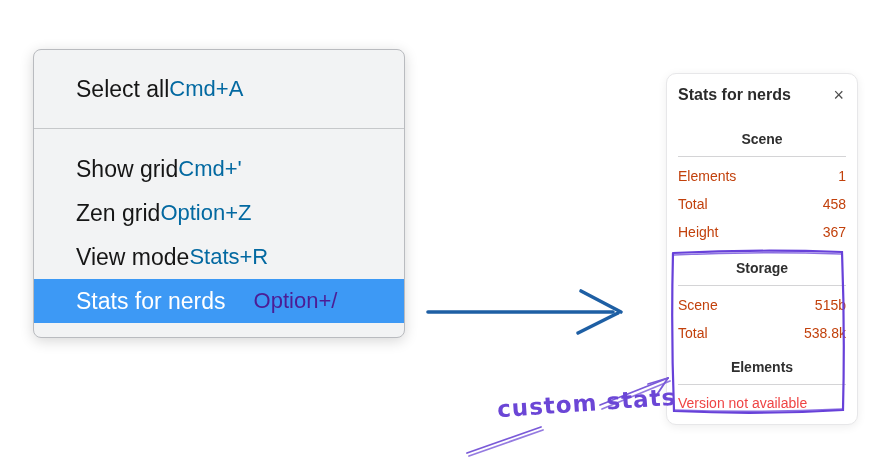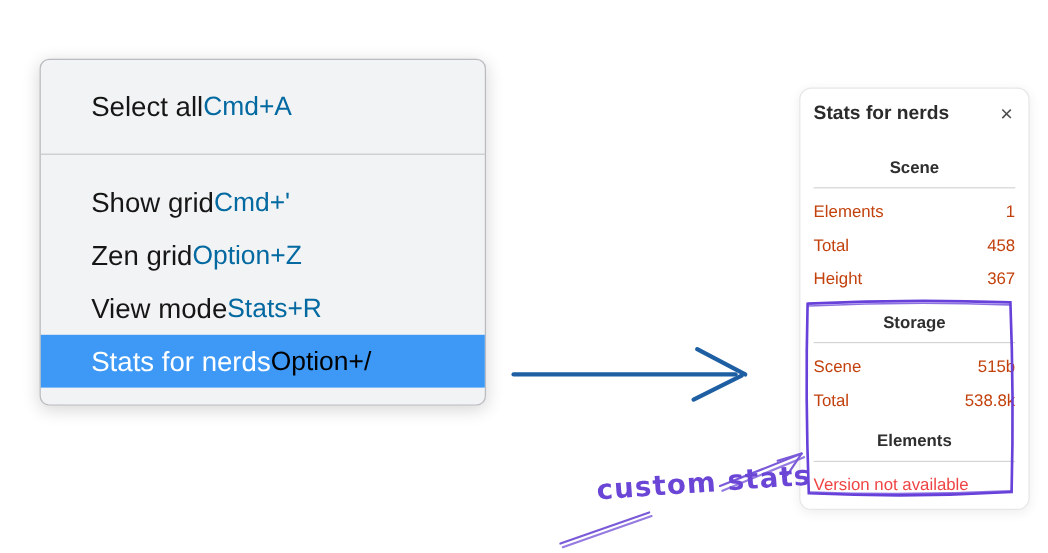--- a/index.html
+++ b/index.html
@@ -19,21 +19,21 @@
     box-shadow:0 3px 14px rgba(0,0,0,.16);
     padding:17px 0 16px 0;
   }
   .menu-item{
     height:44px;display:flex;align-items:center;
     padding:0 15px 0 42px;
     font-size:23px;color:#161616;cursor:default;
   }
   .menu-item .mi-shortcut{color:#0369a1;font-size:22px;}
   .menu-item.highlighted{background:#3d99f5;color:#ffffff;}
-  .menu-item.highlighted .mi-shortcut{color:#000000;}
+  .menu-item.highlighted .mi-shortcut{color:#4c1d95;margin-left:28px;}
   .menu-divider{
     border:none;border-top:1px solid #c6c8ca;margin:17px 0 18px 0;
   }
 
   
   .flow-arrow{position:absolute;left:424px;top:288px;}
 
   
   .stats-panel{
     position:absolute;left:666px;top:73px;width:192px;height:352px;

